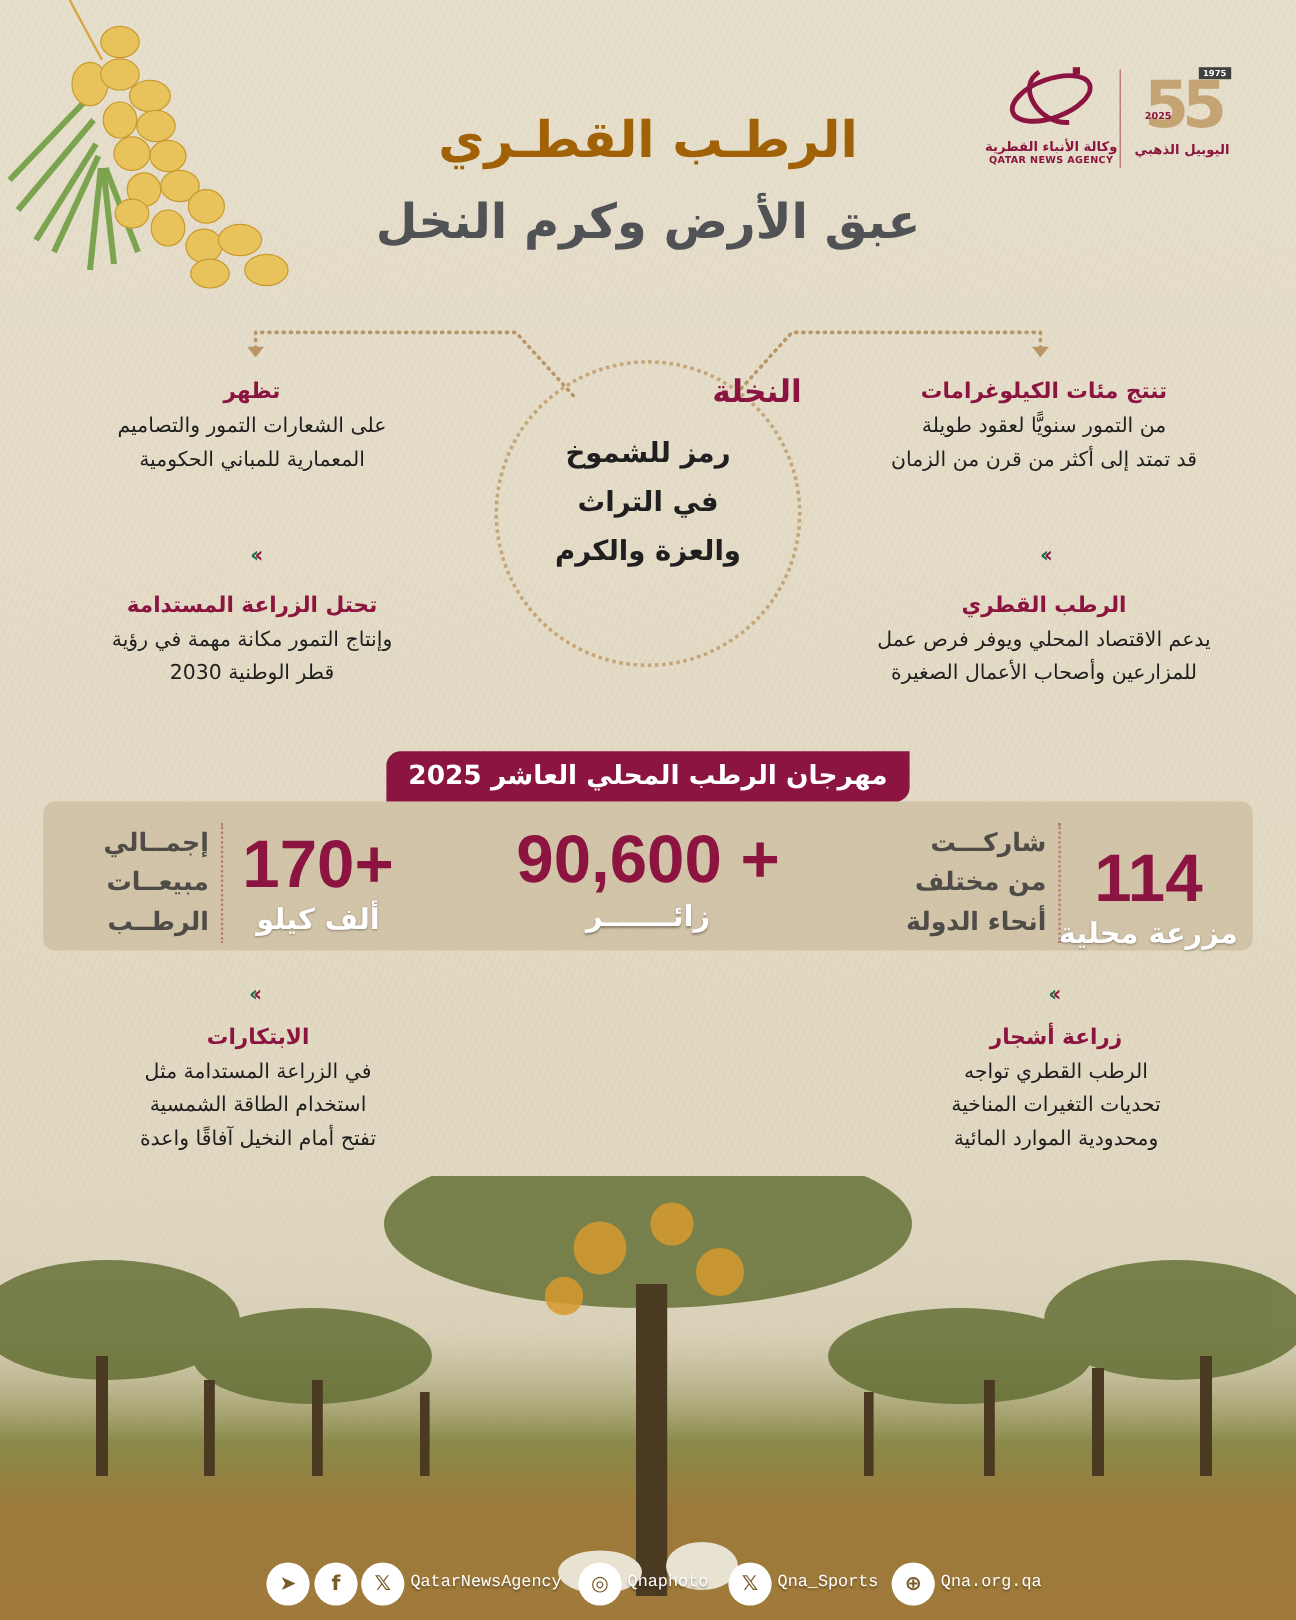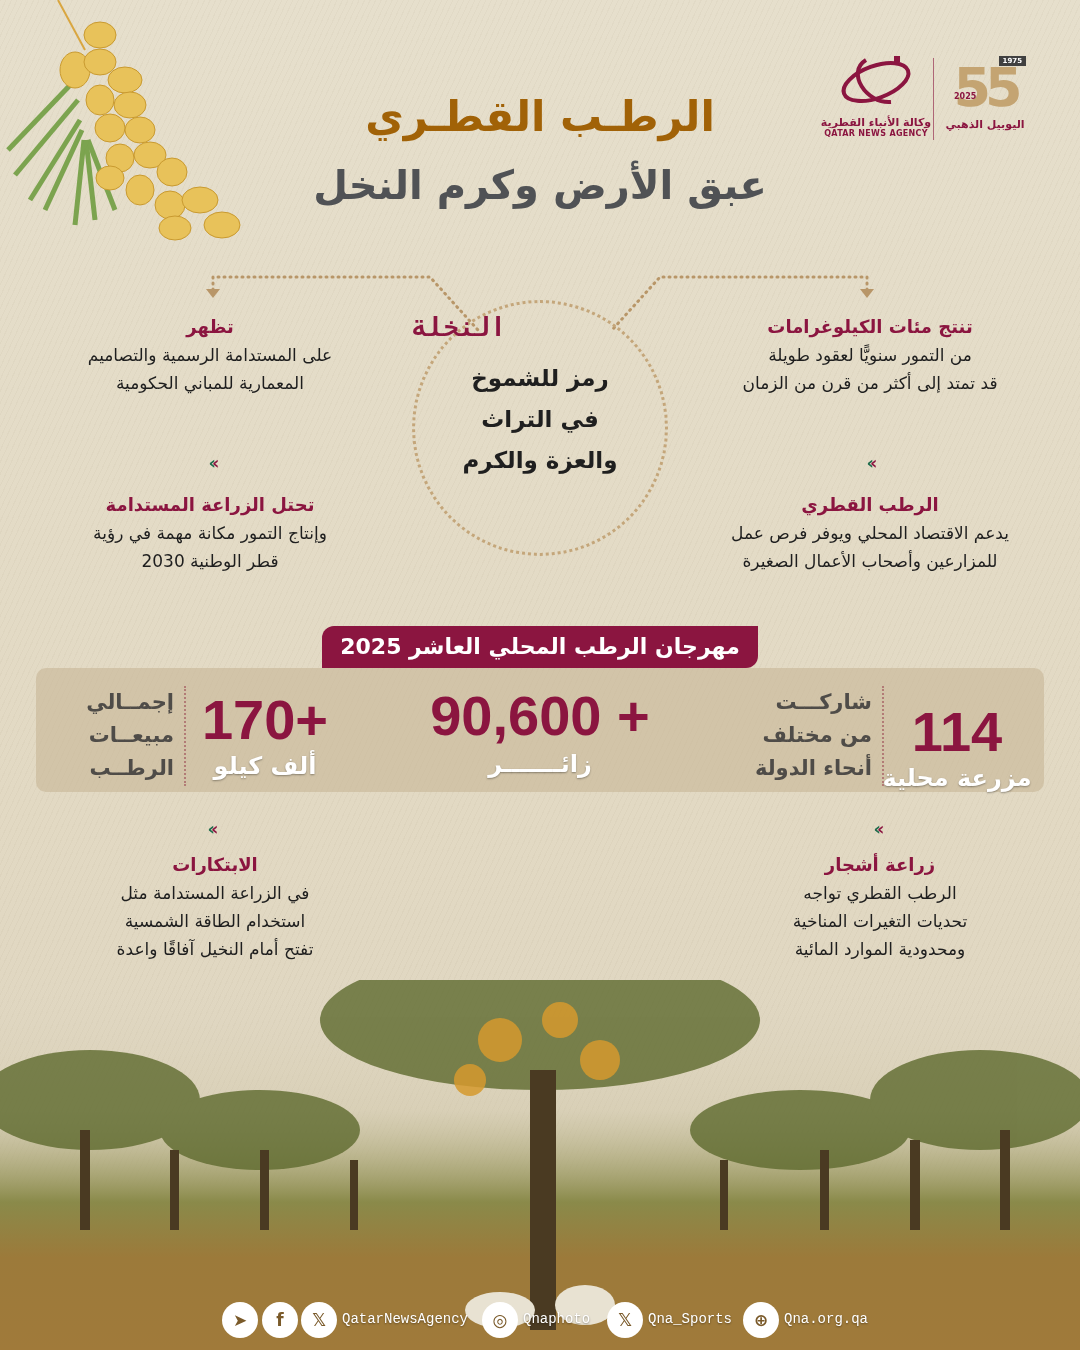--- a/index.html
+++ b/index.html
@@ -20,21 +20,21 @@
   .logo-qna .en-name{font-size:8px;color:#8b1540;font-weight:bold;letter-spacing:0.3px;}
   .logo-div{left:933px;top:58px;width:1px;height:82px;background:#8b1540;opacity:.6;}
   .logo-55{left:940px;top:52px;width:90px;height:92px;text-align:center;}
   .badge-1975{position:absolute;right:4px;top:4px;background:#404040;color:#fff;font-size:7px;font-weight:bold;padding:1px 4px;}
   .fifty{font-size:54px;font-weight:bold;color:#c4a472;line-height:60px;margin-top:6px;letter-spacing:-6px;}
   .y2025{position:absolute;left:14px;top:40px;font-size:8px;font-weight:bold;color:#8b1540;}
   .jubilee{font-size:11px;color:#8b1540;font-weight:bold;}
 
   
   .circle{left:412px;top:300px;width:256px;height:256px;border-radius:50%;border:3px dotted #c4a67a;}
-  .center-title{left:412px;top:312px;width:256px;text-align:left;font-size:26px;font-weight:bold;color:#8b1540;font-family:Liberation Mono, monospace;}
+  .center-title{left:412px;top:312px;width:256px;text-align:right;font-size:26px;font-weight:bold;color:#8b1540;}
   .center-text{left:412px;top:358px;width:256px;text-align:center;font-size:23px;font-weight:bold;color:#1f1f1f;line-height:41px;}
 
   .block{text-align:center;}
   .block h3{font-size:18px;font-weight:bold;color:#8b1540;margin-bottom:4px;}
   .block p{font-size:17px;color:#1e1e1e;line-height:28px;}
   .chev{font-size:18px;font-weight:bold;text-align:center;letter-spacing:-4px;}
   .chev .g{color:#1f6b4c;} .chev .m{color:#8b1540;}
 
   
   .fest-banner{left:322px;top:626px;width:436px;height:42px;background:#8b1540;border-radius:12px 0 12px 0;color:#fff;font-size:22px;font-weight:bold;text-align:center;line-height:42px;}
@@ -124,21 +124,21 @@
   <div>والعزة والكرم</div>
 </div>
 
 <div class="abs block ar" style="left:700px;top:316px;width:340px;">
   <h3>تنتج مئات الكيلوغرامات</h3>
   <p>من التمور سنويًّا لعقود طويلة</p>
   <p>قد تمتد إلى أكثر من قرن من الزمان</p>
 </div>
 <div class="abs block ar" style="left:50px;top:316px;width:320px;">
   <h3>تظهر</h3>
-  <p>على المستدامة الرسمية والتصاميم</p>
+  <p>على الشعارات التمور والتصاميم</p>
   <p>المعمارية للمباني الحكومية</p>
 </div>
 
 <div class="abs chev" style="left:850px;top:452px;width:40px;"><span class="g">‹</span><span class="m">‹</span></div>
 <div class="abs chev" style="left:192px;top:452px;width:40px;"><span class="g">‹</span><span class="m">‹</span></div>
 
 <div class="abs block ar" style="left:690px;top:494px;width:360px;">
   <h3>الرطب القطري</h3>
   <p>يدعم الاقتصاد المحلي ويوفر فرص عمل</p>
   <p>للمزارعين وأصحاب الأعمال الصغيرة</p>

